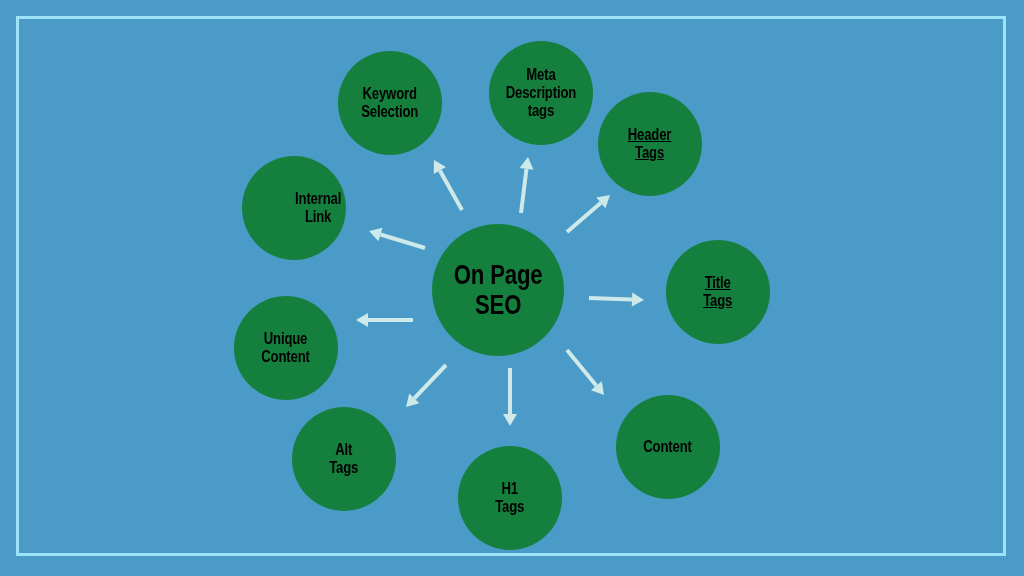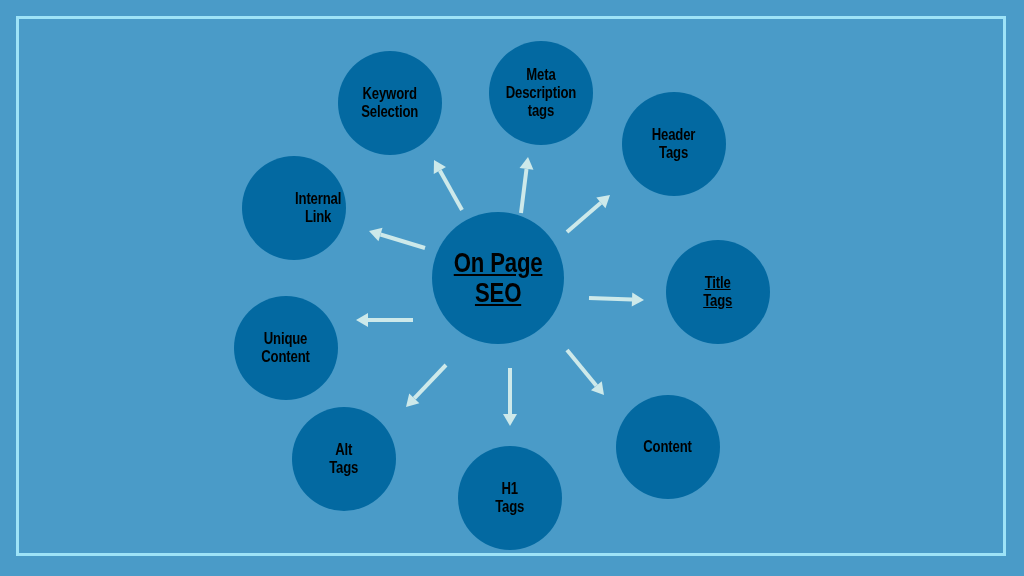--- a/index.html
+++ b/index.html
@@ -1,18 +1,18 @@
 <!DOCTYPE html>
 <html><head>
 <meta charset="utf-8">
 <style>
   html, body { margin:0; padding:0; }
   body { width:1024px; height:576px; background:#4a9bc8; position:relative; overflow:hidden; font-family:"Liberation Sans", sans-serif; }
   .frame { position:absolute; left:16px; top:16px; width:990px; height:540px; border:3px solid #9ee3f7; box-sizing:border-box; }
-  .node { position:absolute; border-radius:50%; background:#0369a1; display:flex; align-items:center; justify-content:center; text-align:center; }
+  .node { position:absolute; border-radius:50%; background:#15803d; display:flex; align-items:center; justify-content:center; text-align:center; }
   .node span { font-family:"Liberation Sans", sans-serif; font-weight:700; color:#000; font-size:16px; line-height:18px; transform:scaleX(0.82); white-space:pre-line; letter-spacing:-0.2px; }
   .center span { font-size:27px; line-height:30px; }
   svg.arrows { position:absolute; left:0; top:0; }
 </style>
 </head>
 <body>
 
 <div class="frame"></div>
 <svg class="arrows" width="1024" height="576">
     <g>
@@ -46,34 +46,34 @@
     <g>
       <line x1="413" y1="320" x2="368" y2="320" stroke="#cde9ea" stroke-width="4"></line>
       <polygon points="356,320 368,313 368,327" fill="#cde9ea"></polygon>
     </g>
     <g>
       <line x1="425" y1="248" x2="380.4825669197133" y2="234.4857792434844" stroke="#cde9ea" stroke-width="4"></line>
       <polygon points="369,231 382.5159381450792,227.78761520698498 378.4491956943474,241.1839432799838" fill="#cde9ea"></polygon>
     </g>
   </svg>
 <div id="nodes">
-    <div class="node center" style="left: 432px; top: 212px; height: 132px; width: 132px; text-decoration: underline;">
+    <div class="node center" style="left: 432px; top: 224px; height: 132px; width: 132px;">
       <span>On Page
 SEO</span>
     </div>
     <div class="node " style="left: 338px; top: 51px; height: 104px; width: 104px; align-items: center;">
       <span>Keyword
 Selection</span>
     </div>
     <div class="node " style="left: 489px; top: 41px; height: 104px; width: 104px;">
       <span>Meta
 Description
 tags</span>
     </div>
-    <div class="node " style="left: 622px; top: 92px; height: 104px; width: 104px;">
+    <div class="node " style="left: 598px; top: 92px; height: 104px; width: 104px; text-decoration: underline;">
       <span>Header
 Tags</span>
     </div>
     <div class="node " style="left: 666px; top: 240px; height: 104px; width: 104px; text-decoration: underline;">
       <span>Title
 Tags</span>
     </div>
     <div class="node " style="left: 616px; top: 395px; height: 104px; width: 104px;">
       <span>Content</span>
     </div>

